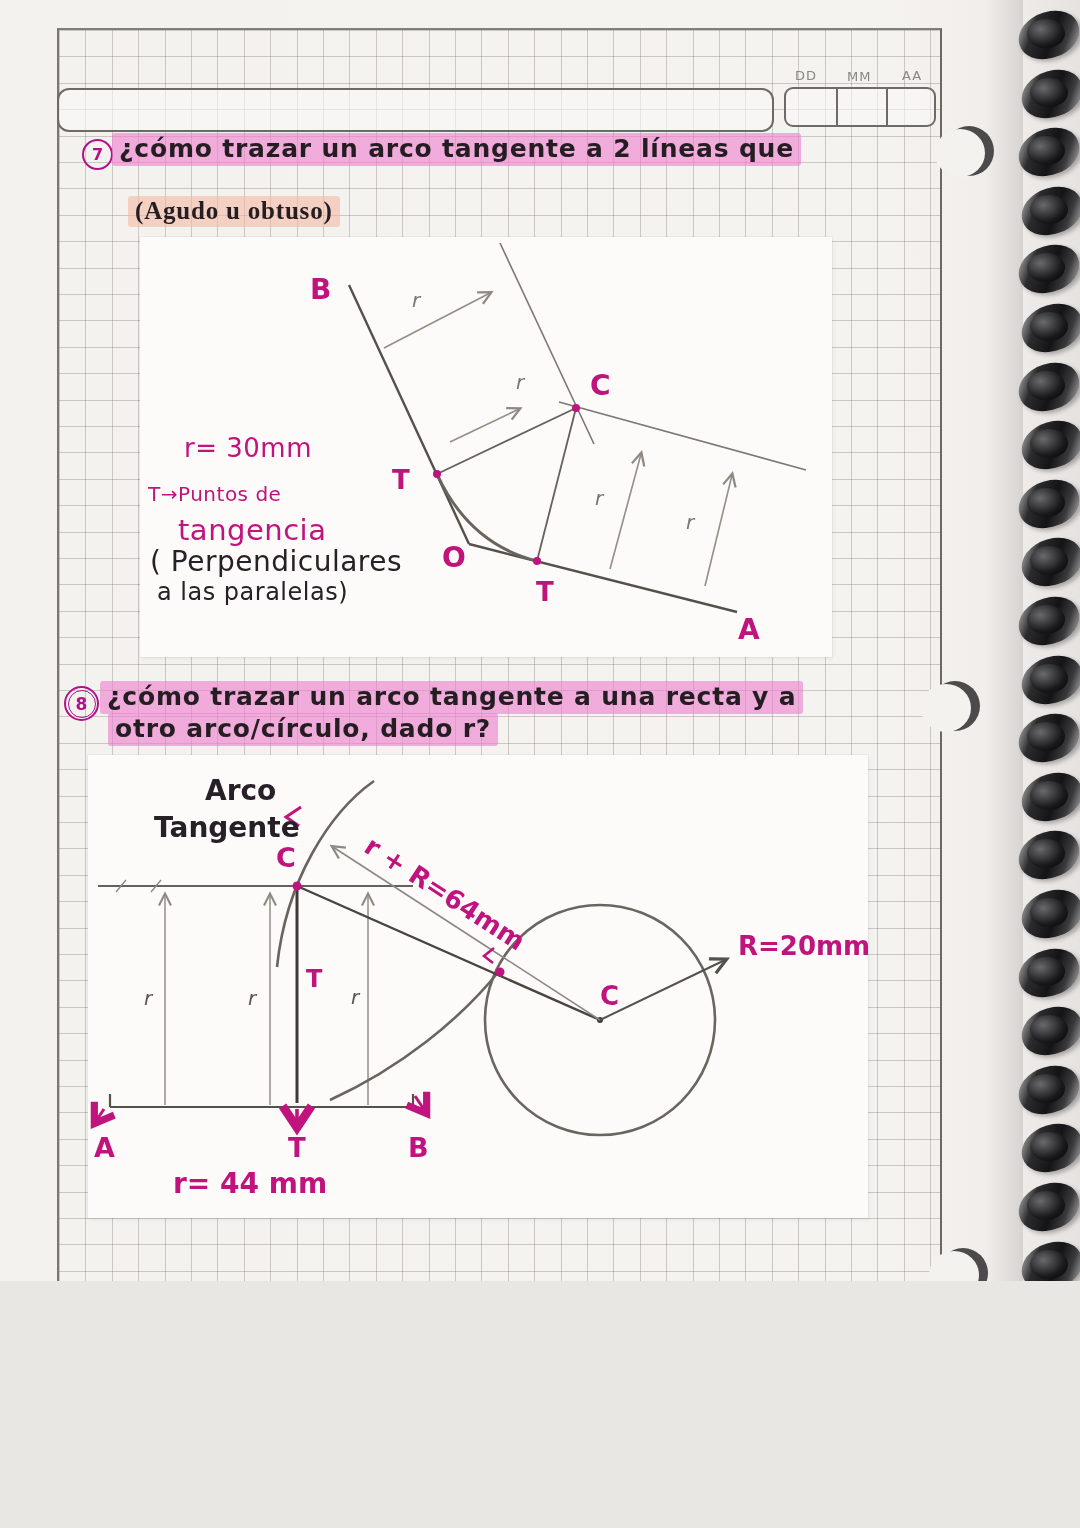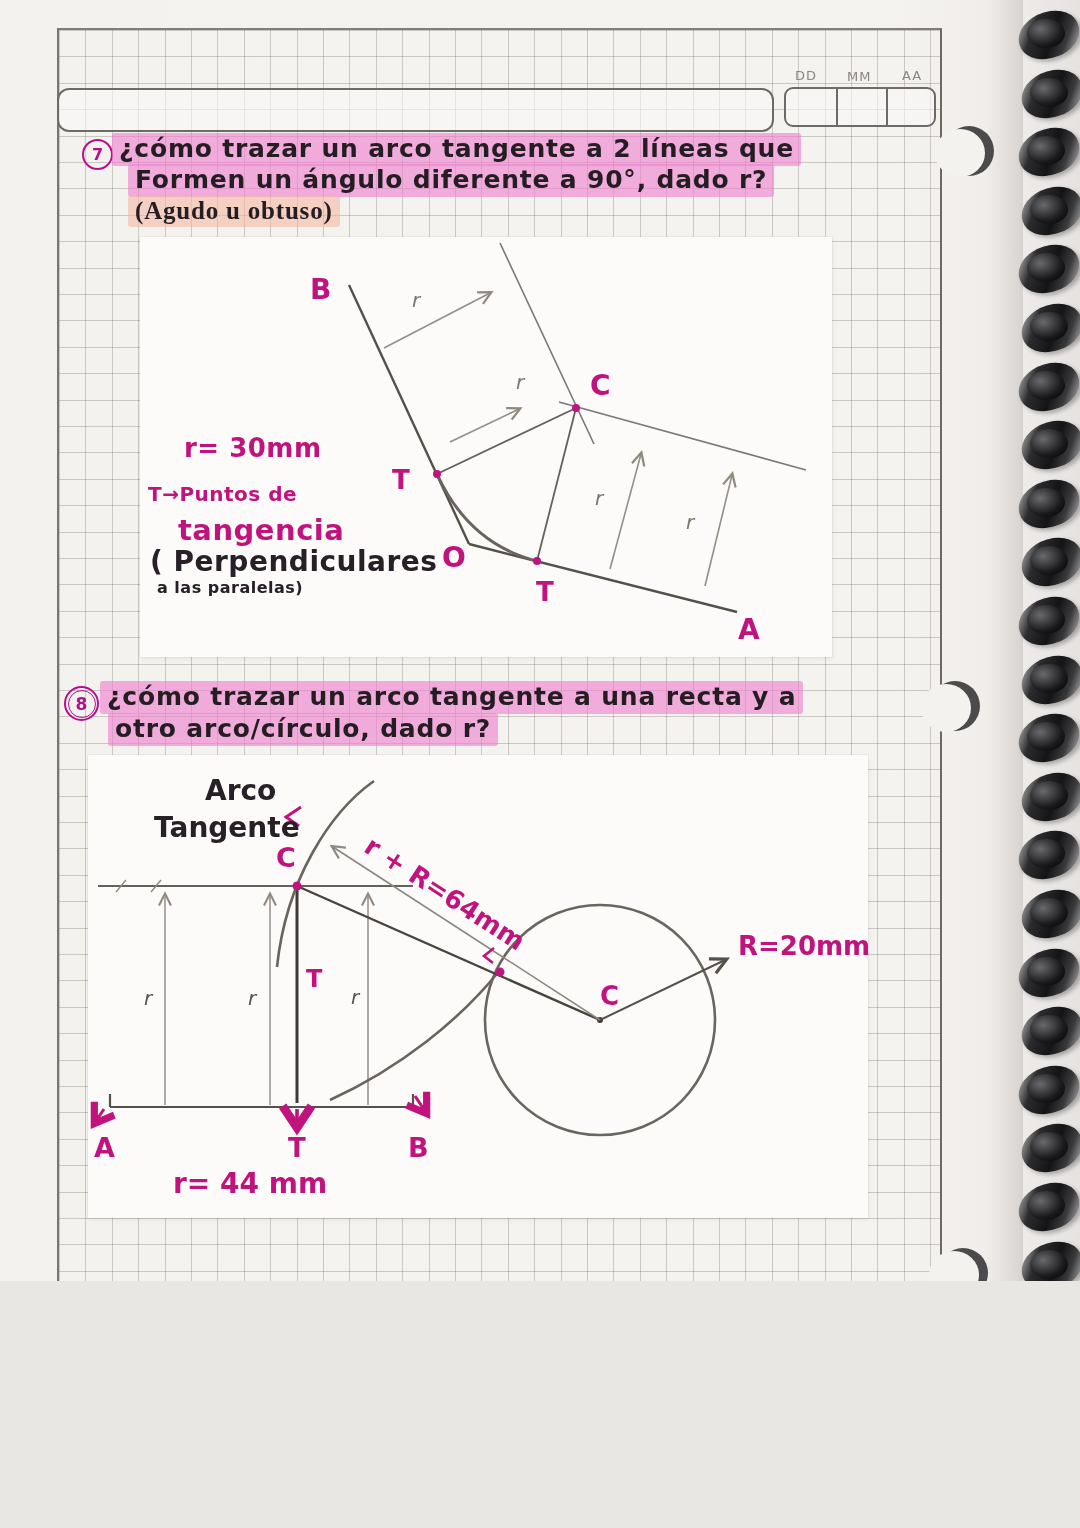--- a/index.html
+++ b/index.html
@@ -30,21 +30,21 @@
   .qline{position:absolute;font-size:25px;font-weight:bold;letter-spacing:.8px;
          color:#241d22;white-space:nowrap;}
   .qline .hl{background:rgba(238,128,206,.62);padding:1px 7px 3px 7px;border-radius:3px;
          box-decoration-break:clone;}
   .qline .hl.peach{background:rgba(244,183,163,.58);font-family:Liberation Serif, serif;}
   
   .dbox{position:absolute;background:#fcfbf9;
         box-shadow:0 0 0 1px rgba(0,0,0,.035), 1px 2px 5px rgba(0,0,0,.05);}
   .dbox svg{position:absolute;left:0;top:0;
         font-family:"DejaVu Sans",sans-serif;}
-  .note{position:absolute;white-space:nowrap;font-weight:bold;letter-spacing:.5px;}
+  .note{position:absolute;white-space:nowrap;font-weight:normal;letter-spacing:.5px;}
   .note.pink{color:#c0137e;}
   .note.black{color:#272026;}
   
   .coil{position:absolute;width:62px;height:46px;}
   .coil .ring{position:absolute;inset:0;border-radius:52% 46% 50% 46%;
         background:linear-gradient(125deg,#dedede 0%,#9a9a9a 10%,#2c2c2e 28%,#141416 55%,#3a3a3c 74%,#8f8f91 88%,#d0d0d0 100%);
         transform:rotate(-16deg);box-shadow:2px 3px 4px rgba(0,0,0,.28);}
   .coil .core{position:absolute;left:9px;top:7px;width:38px;height:29px;border-radius:50%;
         background:radial-gradient(ellipse at 35% 35%, #6a6a6c 0%, #1a1a1c 60%, #000 100%);}
   .hole{position:absolute;width:50px;height:50px;}
@@ -73,22 +73,20 @@
     </div>
     <div class="date-label" style="left:795px;top:68px">DD</div>
     <div class="date-label" style="left:847px;top:69px">MM</div>
     <div class="date-label" style="left:902px;top:68px">AA</div>
 
     <div class="badge" style="left:82px;top:139px;width:27px;height:27px;font-size:16px">
       <span>7</span>
     </div>
     <div class="qline" style="left:112px;top:134px">
       <span class="hl">¿cómo trazar un arco tangente a 2 líneas que</span></div>
-    <div class="qline" style="left:128px;top:165px">
-      <span class="hl">Formen un ángulo diferente a 90°, dado r?</span></div>
     <div class="qline" style="left:128px;top:196px">
       <span class="hl peach">(Agudo u obtuso)</span></div>
 
     <div class="dbox" style="left:140px;top:237px;width:692px;height:420px">
       <svg width="692" height="420" viewBox="0 0 692 420">
         <defs>
           <marker id="d1ah" markerWidth="12" markerHeight="12" refX="8" refY="5" orient="auto">
             <path d="M1,1 L9,5 L1,9" fill="none" stroke="#8f8982" stroke-width="1.4"></path>
           </marker>
         </defs>
@@ -122,21 +120,21 @@
         <text x="450" y="158" font-size="28" font-weight="bold" fill="#c0137e">C</text>
         <text x="252" y="252" font-size="26" font-weight="bold" fill="#c0137e">T</text>
         <text x="302" y="330" font-size="28" font-weight="bold" fill="#c0137e">O</text>
         <text x="396" y="364" font-size="26" font-weight="bold" fill="#c0137e">T</text>
         <text x="598" y="402" font-size="28" font-weight="bold" fill="#c0137e">A</text>
       </svg>
       <div class="note pink" style="left:44px;top:196px;font-size:26px">r= 30mm</div>
       <div class="note pink" style="left:8px;top:245px;font-size:20px">T→Puntos de</div>
       <div class="note pink" style="left:38px;top:276px;font-size:29px">tangencia</div>
       <div class="note black" style="left:10px;top:308px;font-size:28px">( Perpendiculares</div>
-      <div class="note black" style="left:17px;top:341px;font-size:16px">a las paralelas)</div>
+      <div class="note black" style="left:17px;top:341px;font-size:24px">a las paralelas)</div>
     </div>
 
     <div class="badge" style="left:64px;top:686px;width:31px;height:31px;font-size:17px">
       <span class="inner"></span>
       <span>8</span>
     </div>
     <div class="qline" style="left:108px;top:714px">
       <span class="hl">otro arco/círculo, dado r?</span></div>
     <div class="qline" style="left:100px;top:682px">
       <span class="hl">¿cómo trazar un arco tangente a una recta y a</span></div>

